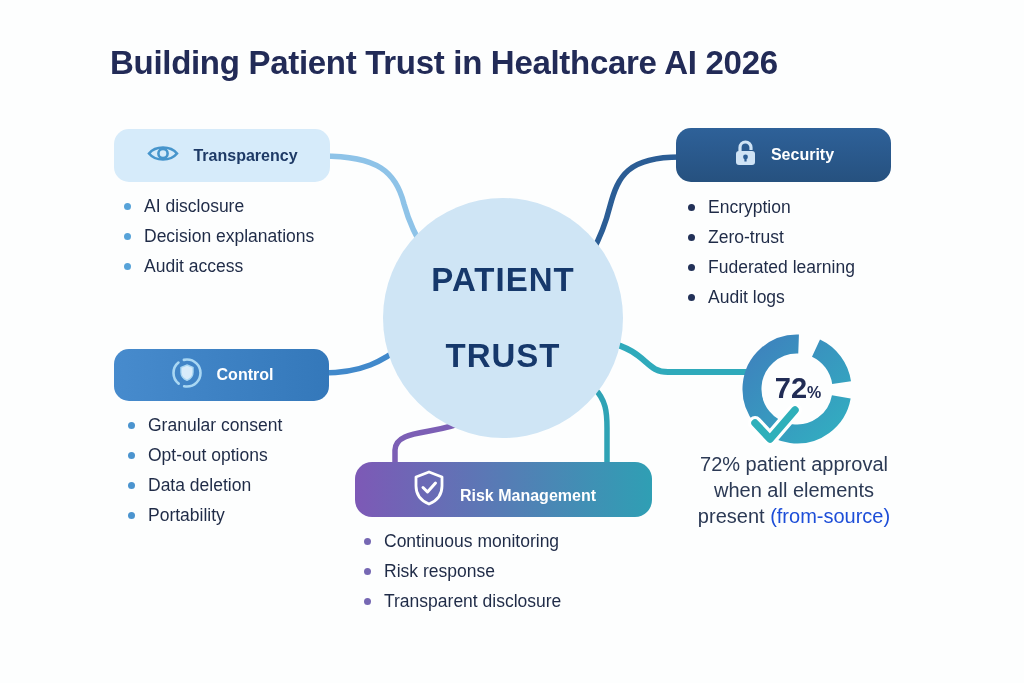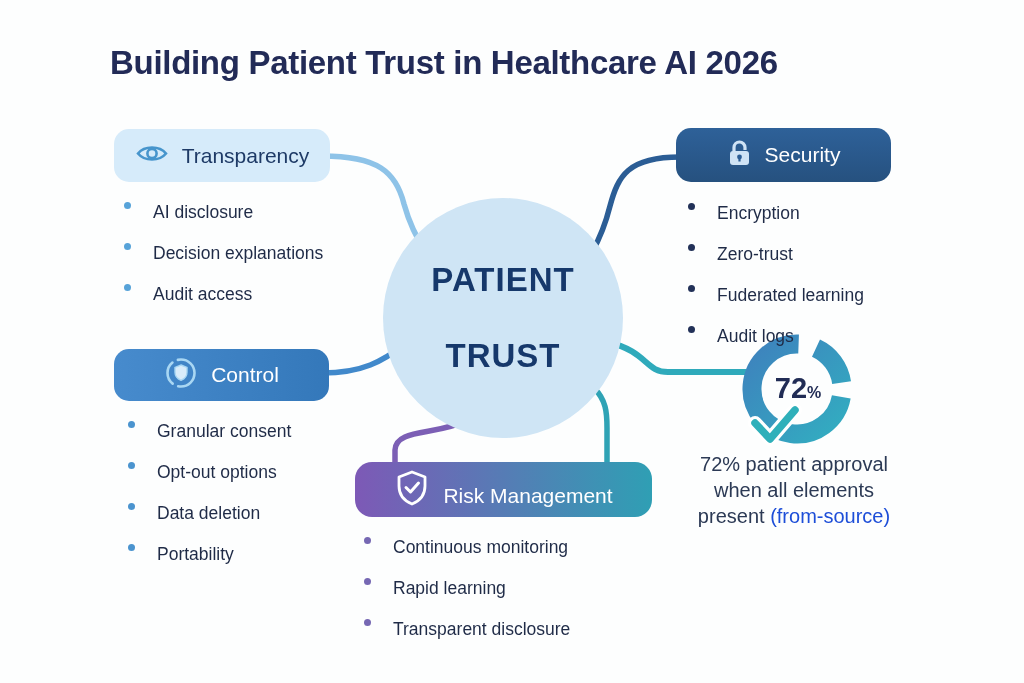--- a/index.html
+++ b/index.html
@@ -11,34 +11,34 @@
   .layer{position:absolute;left:0;top:0;width:1024px;height:683px;}
   svg.layer{z-index:1;}
   .title{
     position:absolute;left:110px;top:44px;width:820px;z-index:2;
     font-size:33px;font-weight:700;letter-spacing:-0.3px;color:#222b57;
   }
   .pill{
     position:absolute;z-index:2;display:flex;align-items:center;justify-content:center;
     gap:13px;border-radius:15px;
   }
-  .pill .label{font-size:21px;font-weight:400;}
+  .pill .label{font-size:16px;font-weight:700;}
   .pill-transparency{left:114px;top:129px;width:216px;height:53px;background:#d6ebfa;}
   .pill-transparency .label{color:#1e3a66;}
   .pill-security{left:676px;top:128px;width:215px;height:54px;background:linear-gradient(180deg,#2e6199,#26517f);}
   .pill-security .label{color:#ffffff;}
   .pill-control{left:114px;top:349px;width:215px;height:52px;background:linear-gradient(90deg,#478bcd,#3478ba);}
   .pill-control .label{color:#ffffff;}
   .pill-risk{left:355px;top:462px;width:297px;height:55px;background:linear-gradient(90deg,#7d59b6,#2f9fb4);border-radius:17px;}
   .pill-risk .label{color:#ffffff;margin-top:13px;}
   .bullets{
     position:absolute;z-index:2;list-style:none;margin:0;padding:0;
   }
-  .bullets li{display:flex;align-items:flex-start;gap:22px;height:30px;
-    font-size:17.5px;font-weight:500;color:#1f2b47;margin-top:11px;}
+  .bullets li{display:flex;align-items:center;gap:13px;height:30px;
+    font-size:17.5px;font-weight:500;color:#1f2b47;}
   .bullets .dot{width:7px;height:7px;border-radius:50%;flex:0 0 auto;}
   .list-transparency{left:124px;top:191px;}
   .list-transparency .dot{background:#57a3d9;}
   .list-security{left:688px;top:192px;}
   .list-security .dot{background:#223158;}
   .list-control{left:128px;top:410px;}
   .list-control .dot{background:#4b94cf;}
   .list-risk{left:364px;top:526px;}
   .list-risk .dot{background:#7668b3;}
   .center-circle{
@@ -194,21 +194,21 @@
   </div>
   <ul class="bullets list-risk">
 
       <li>
         <span class="dot"></span>
         <span>Continuous monitoring</span>
       </li>
 
       <li>
         <span class="dot"></span>
-        <span>Rapid learning</span>
+        <span>Risk response</span>
       </li>
 
       <li>
         <span class="dot"></span>
         <span>Transparent disclosure</span>
       </li>
 
     </ul>
 
   <div class="center-circle">

